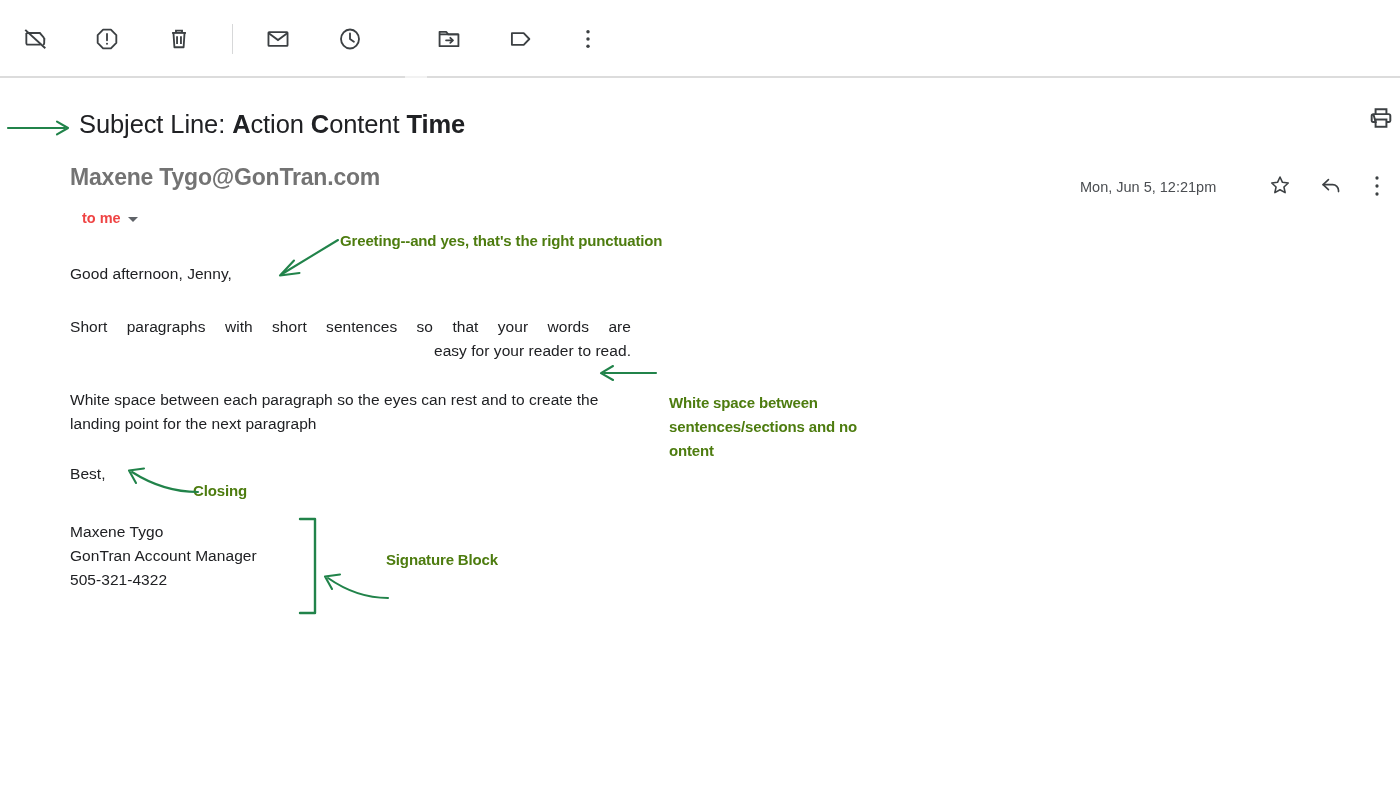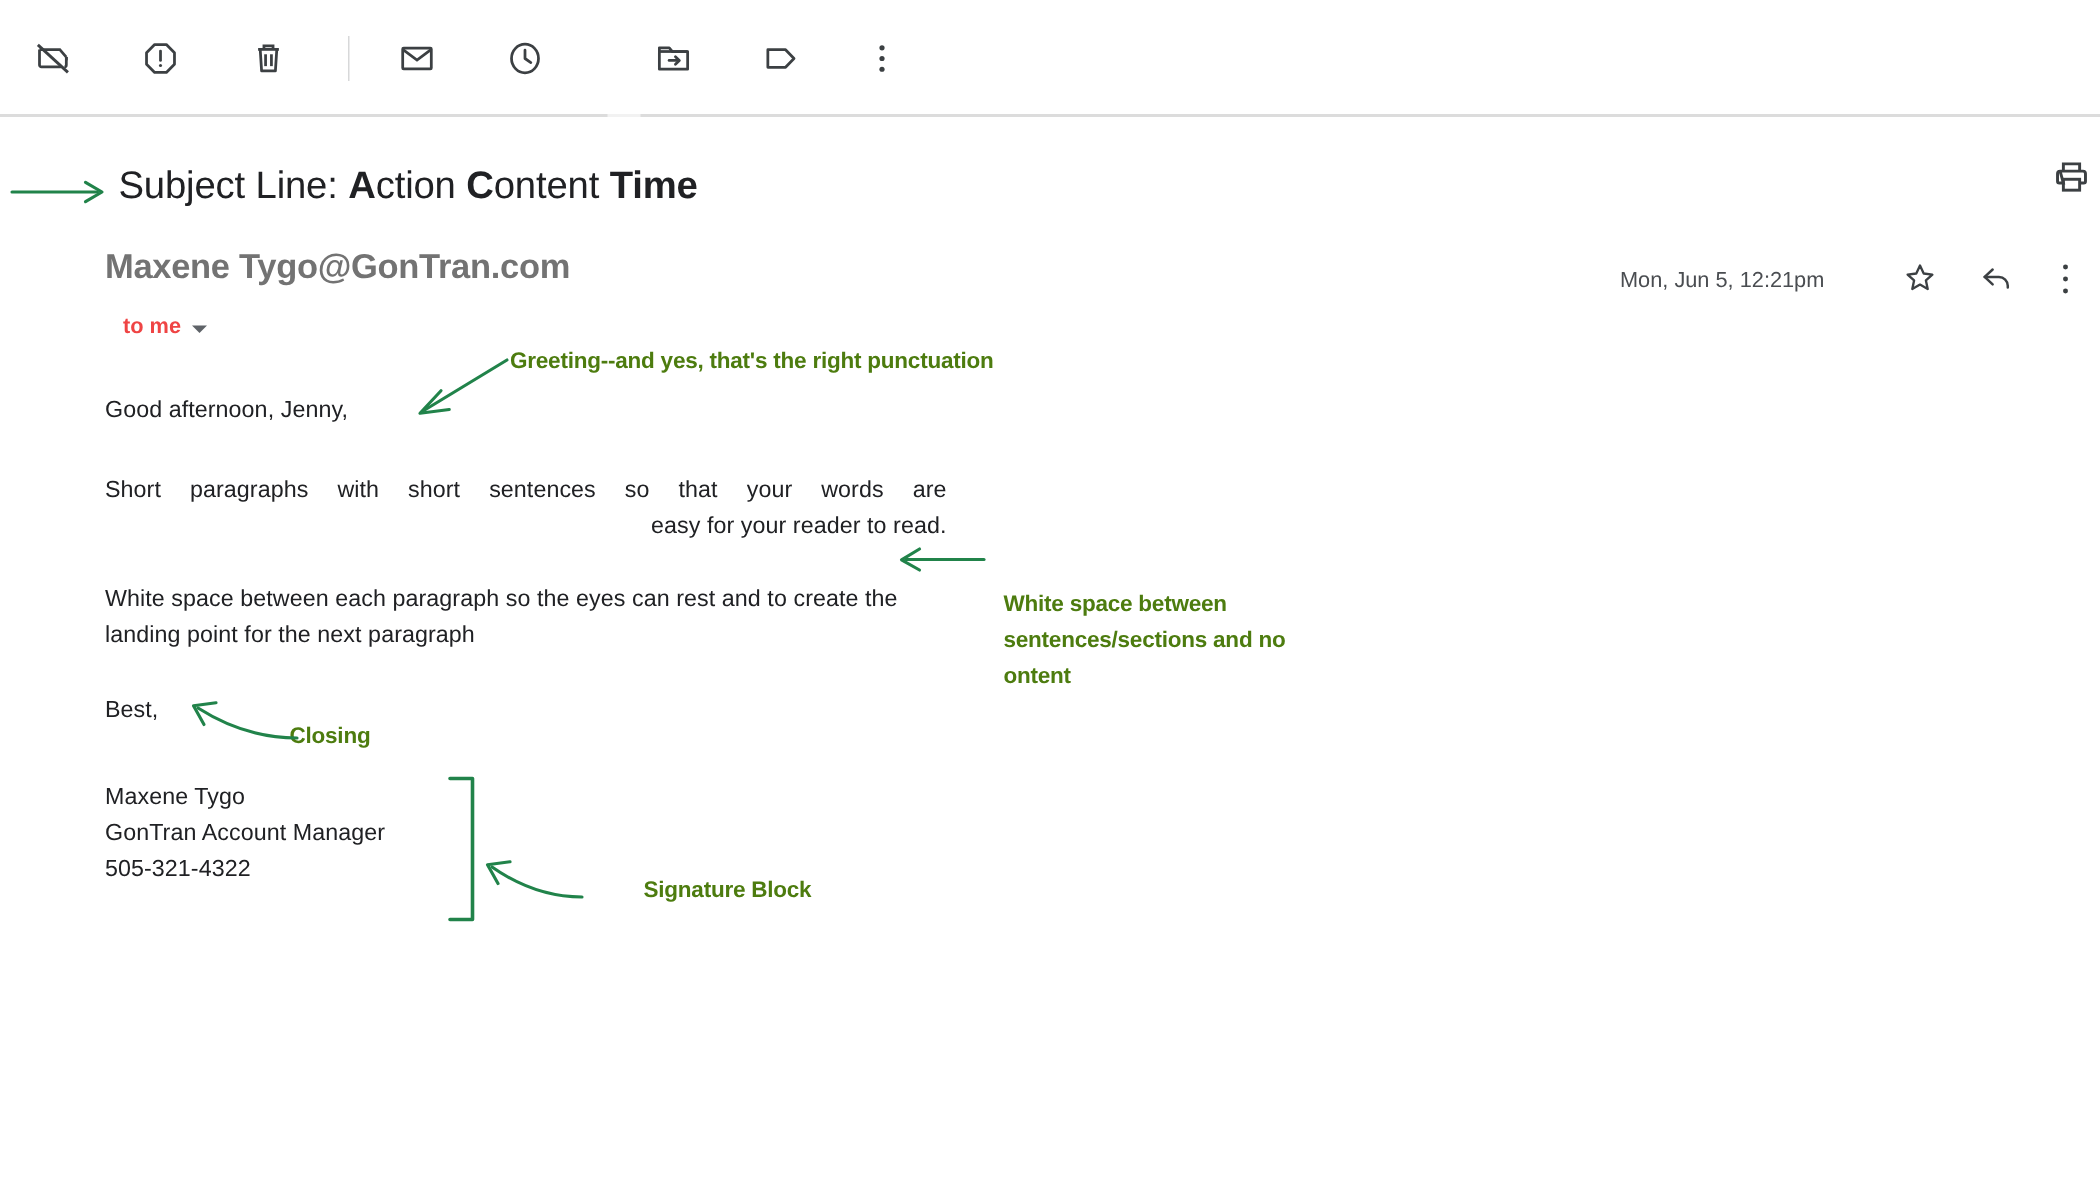--- a/index.html
+++ b/index.html
@@ -136,21 +136,21 @@
     position: absolute;
     color: #4d7c0f;
     font-weight: 700;
     font-size: 15px;
     line-height: 24px;
     letter-spacing: -0.15px;
   }
   #anno-greeting  { left: 340px; top: 229px; white-space: nowrap; }
   #anno-whitespace{ left: 669px; top: 363px; width: 252px; margin-top: 28px; }
   #anno-closing   { left: 193px; top: 479px; white-space: nowrap; }
-  #anno-signature { left: 386px; top: 582px; white-space: nowrap; margin-left: 43px; }
+  #anno-signature { left: 386px; top: 548px; white-space: nowrap; }
 
   .anno-svg {
     position: absolute;
     overflow: visible;
     pointer-events: none;
   }
 </style>
 </head>
 <body>
 

